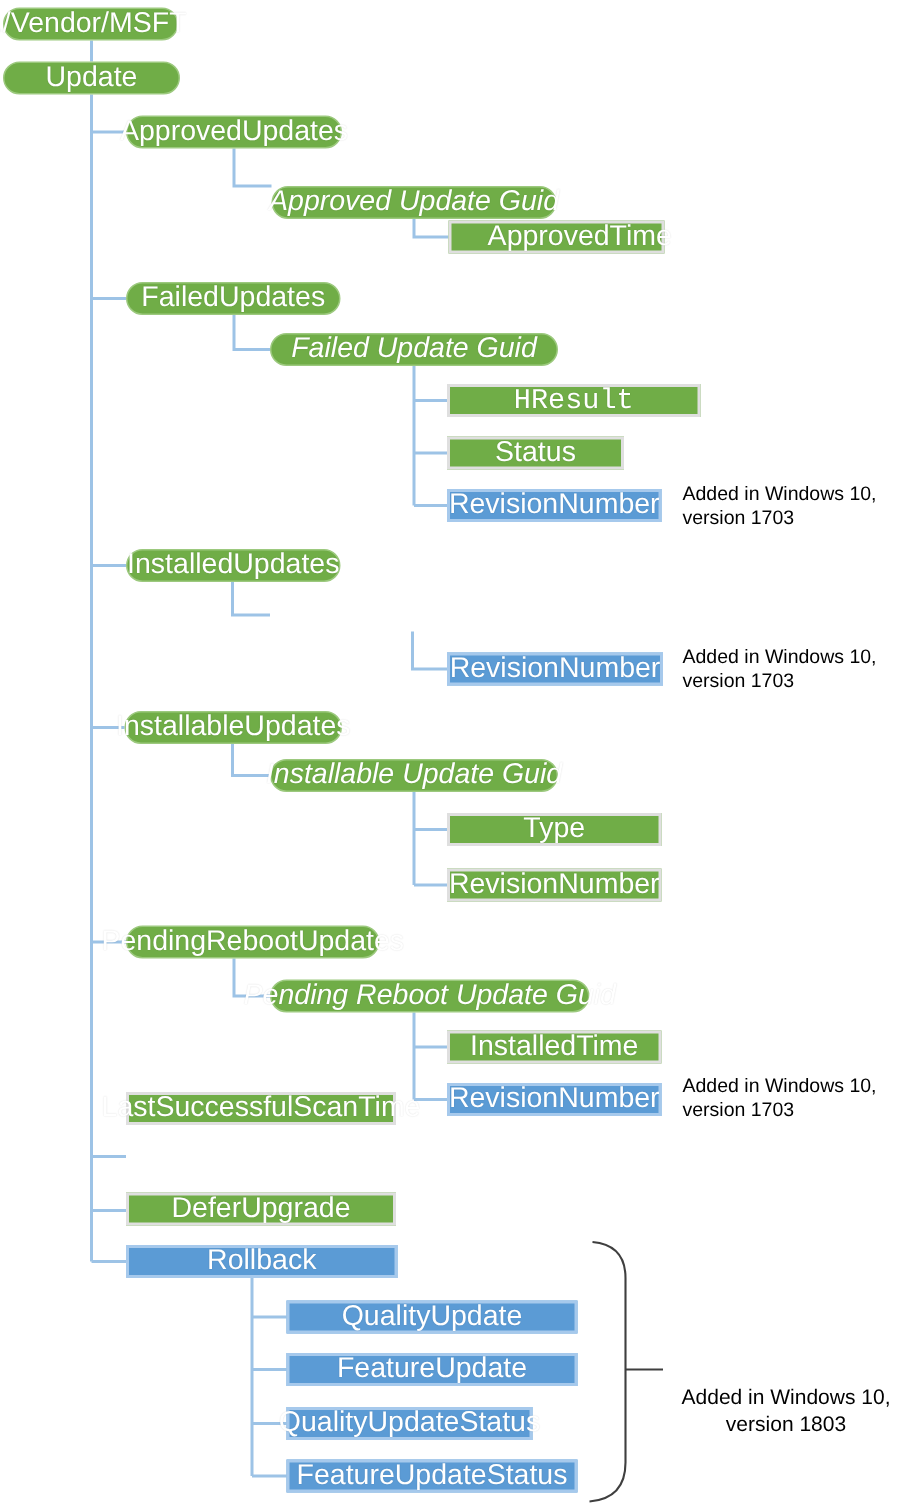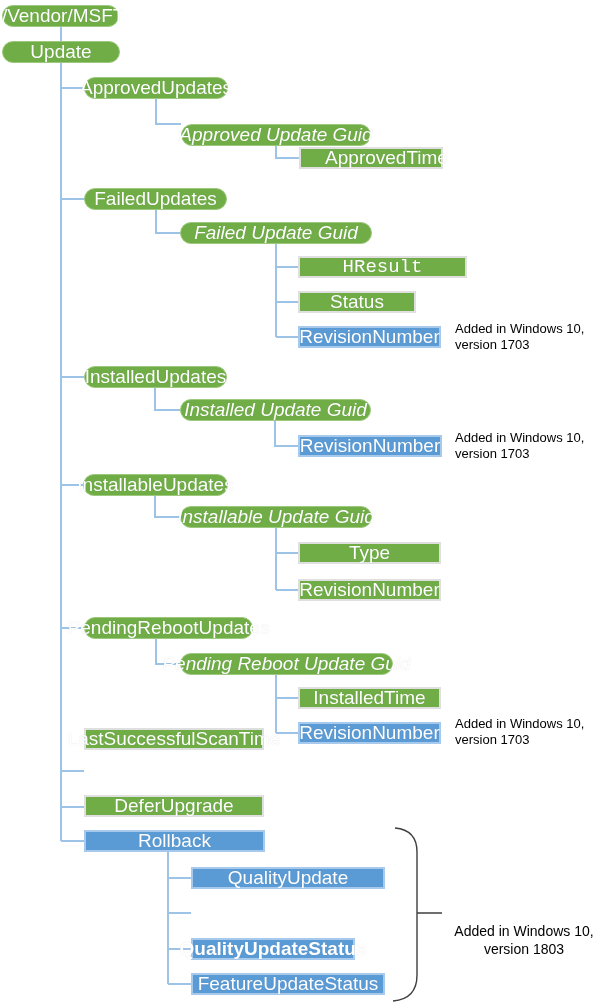--- a/index.html
+++ b/index.html
@@ -103,39 +103,39 @@
   <div class="node pill italic" style="left:181px; top:124px; width:190px;">Approved Update Guid</div>
   <div class="node rect green" style="left:299px; top:147px; width:144px;padding-left:31px;">ApprovedTime</div>
 
   <div class="node pill" style="left:84px; top:188px; width:143px;">FailedUpdates</div>
   <div class="node pill italic" style="left:180px; top:222px; width:192px;">Failed Update Guid</div>
   <div class="node rect green" style="left:298px; top:256px; width:169px;font-family:Liberation Mono, monospace;">HResult</div>
   <div class="node rect green" style="left:298px; top:291px; width:118px;text-align:center;">Status</div>
   <div class="node rect blue" style="left:298px; top:326px; width:143px;">RevisionNumber</div>
 
   <div class="node pill" style="left:84px; top:366px; width:143px;">InstalledUpdates</div>
-  <div class="node pill italic" style="left:180px; top:399px; width:191px;">Installed Update Guid</div>
   <div class="node rect blue" style="left:298px; top:435px; width:144px;">RevisionNumber</div>
 
   <div class="node pill" style="left:83px; top:474px; width:145px;">InstallableUpdates</div>
   <div class="node pill italic" style="left:180px; top:506px; width:192px;">Installable Update Guid</div>
   <div class="node rect green" style="left:298px; top:542px; width:143px;">Type</div>
   <div class="node rect green" style="left:298px; top:579px; width:143px;">RevisionNumber</div>
 
   <div class="node pill" style="left:84px; top:617px; width:169px;">PendingRebootUpdates</div>
   <div class="node pill italic" style="left:180px; top:653px; width:213px;">Pending Reboot Update Guid</div>
   <div class="node rect green" style="left:298px; top:687px; width:143px;">InstalledTime</div>
   <div class="node rect blue" style="left:298px; top:722px; width:143px;">RevisionNumber</div>
 
   <div class="node rect green" style="left:84px; top:728px; width:180px;">LastSuccessfulScanTime</div>
   <div class="node rect green" style="left:84px; top:795px; width:180px;">DeferUpgrade</div>
   <div class="node rect blue" style="left:84px; top:830px; width:181px;">Rollback</div>
 
   <div class="node rect blue" style="left:191px; top:867px; width:194px;">QualityUpdate</div>
-  <div class="node rect blue" style="left:191px; top:938px; width:164px;font-weight:bold;">QualityUpdateStatus</div>
+  <div class="node rect blue" style="left:191px; top:902px; width:194px;">FeatureUpdate</div>
+  <div class="node rect blue" style="left:191px; top:938px; width:164px;">QualityUpdateStatus</div>
   <div class="node rect blue" style="left:191px; top:973px; width:194px;">FeatureUpdateStatus</div>
 
   <div class="annotation" style="left:455px; top:321px;">
     <div>Added in Windows 10,</div>
     <div>version 1703</div>
   </div>
   <div class="annotation" style="left:455px; top:430px;">
     <div>Added in Windows 10,</div>
     <div>version 1703</div>
   </div>

